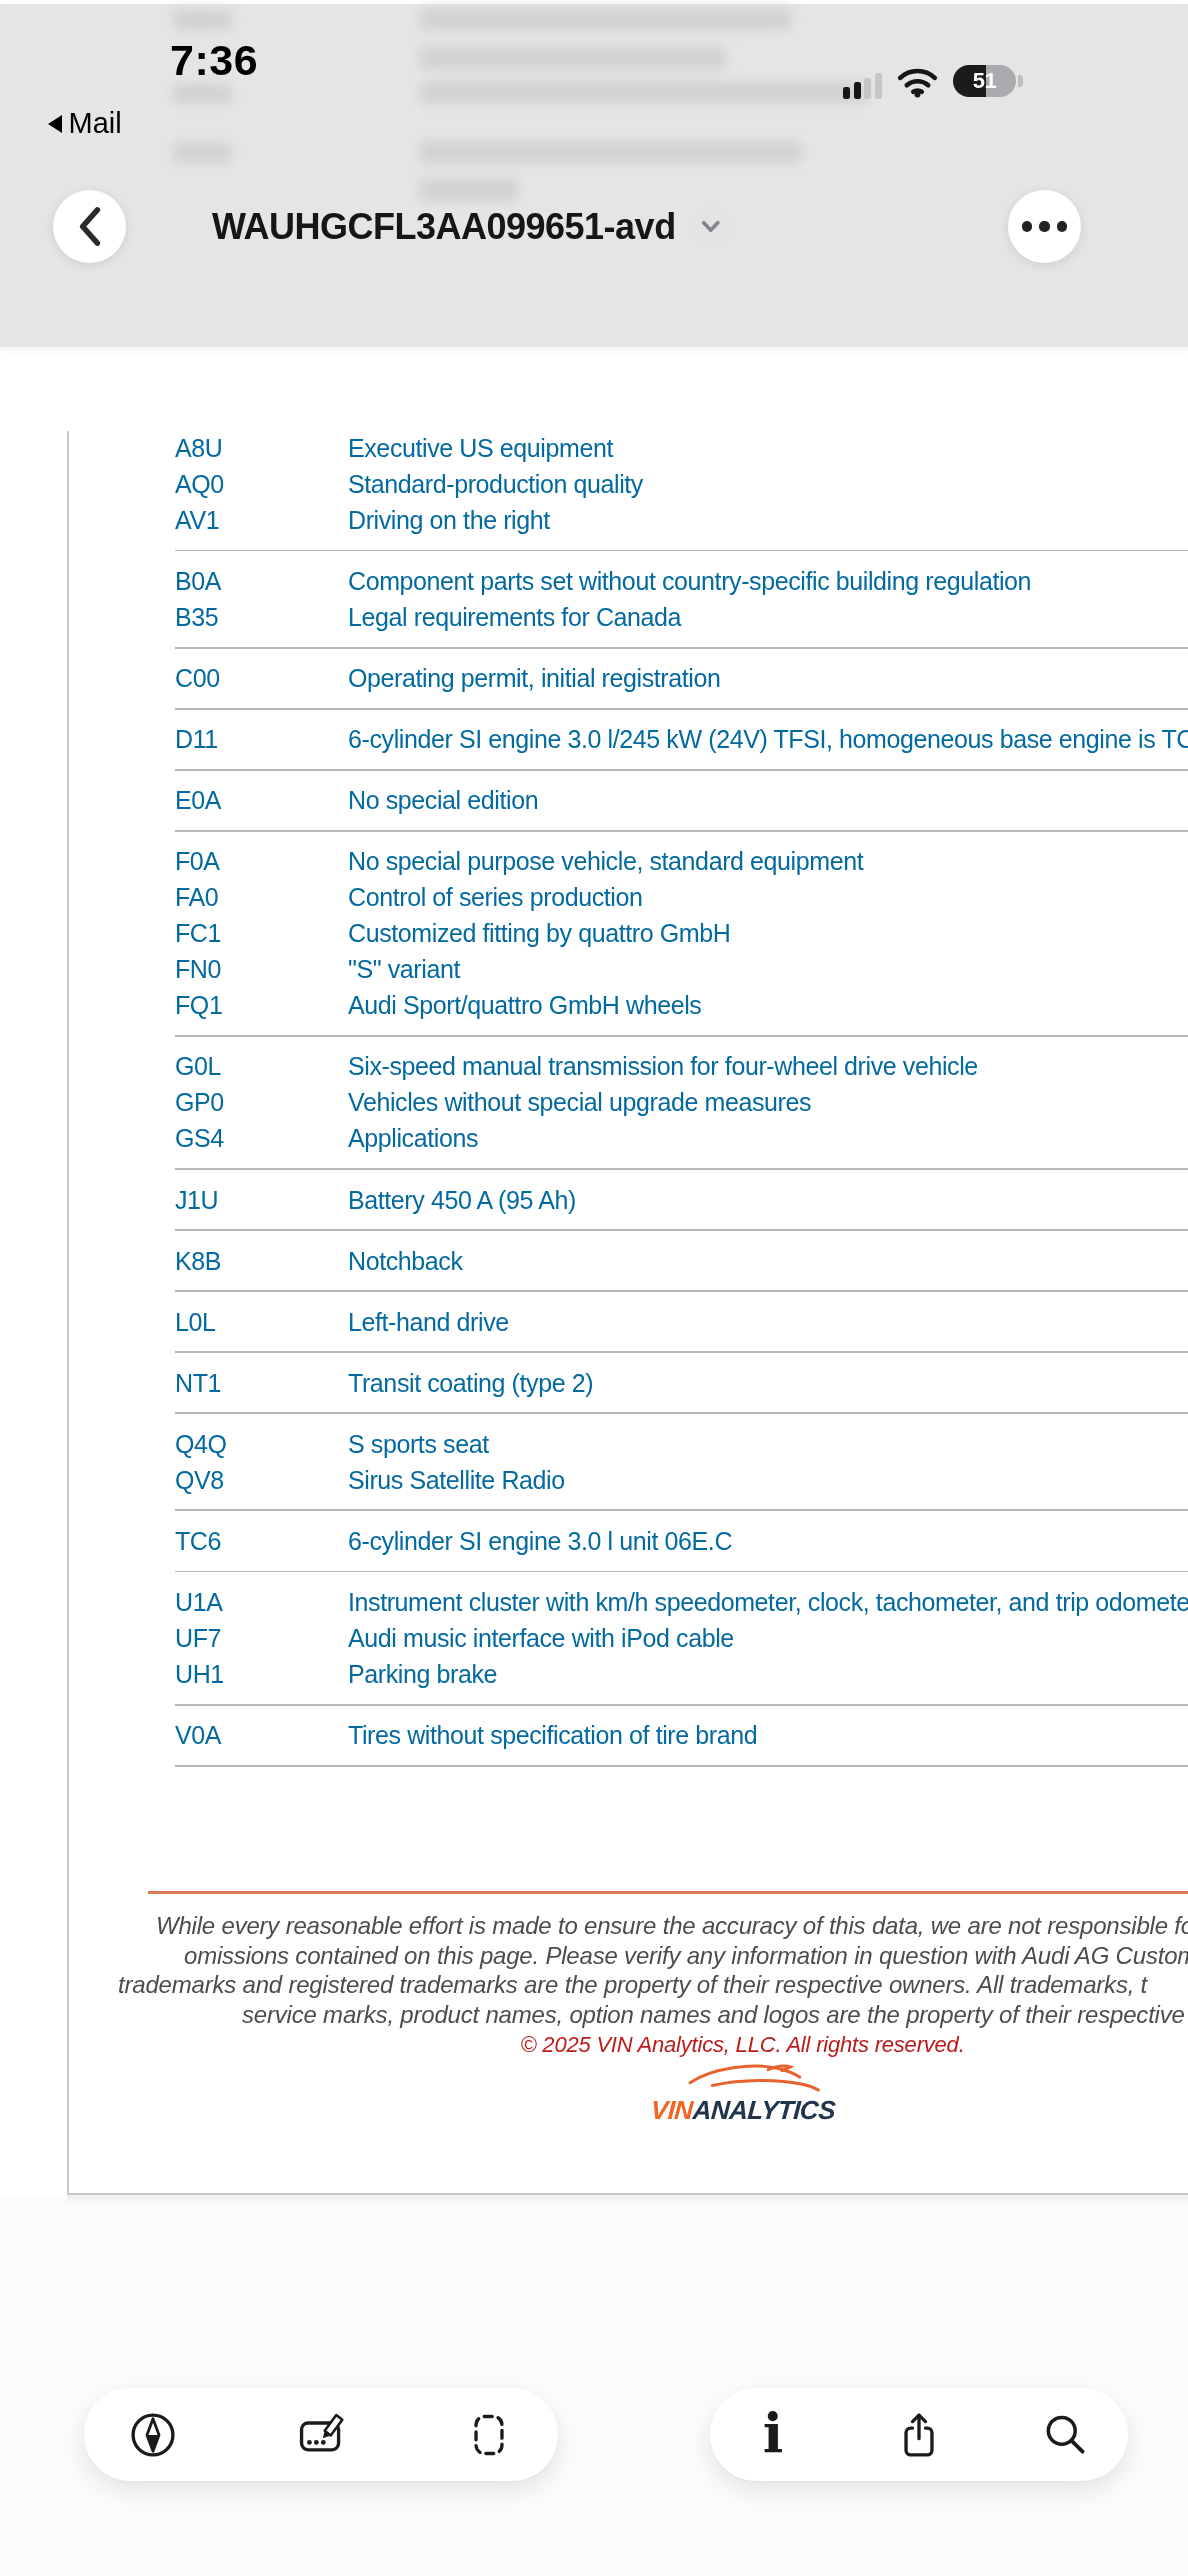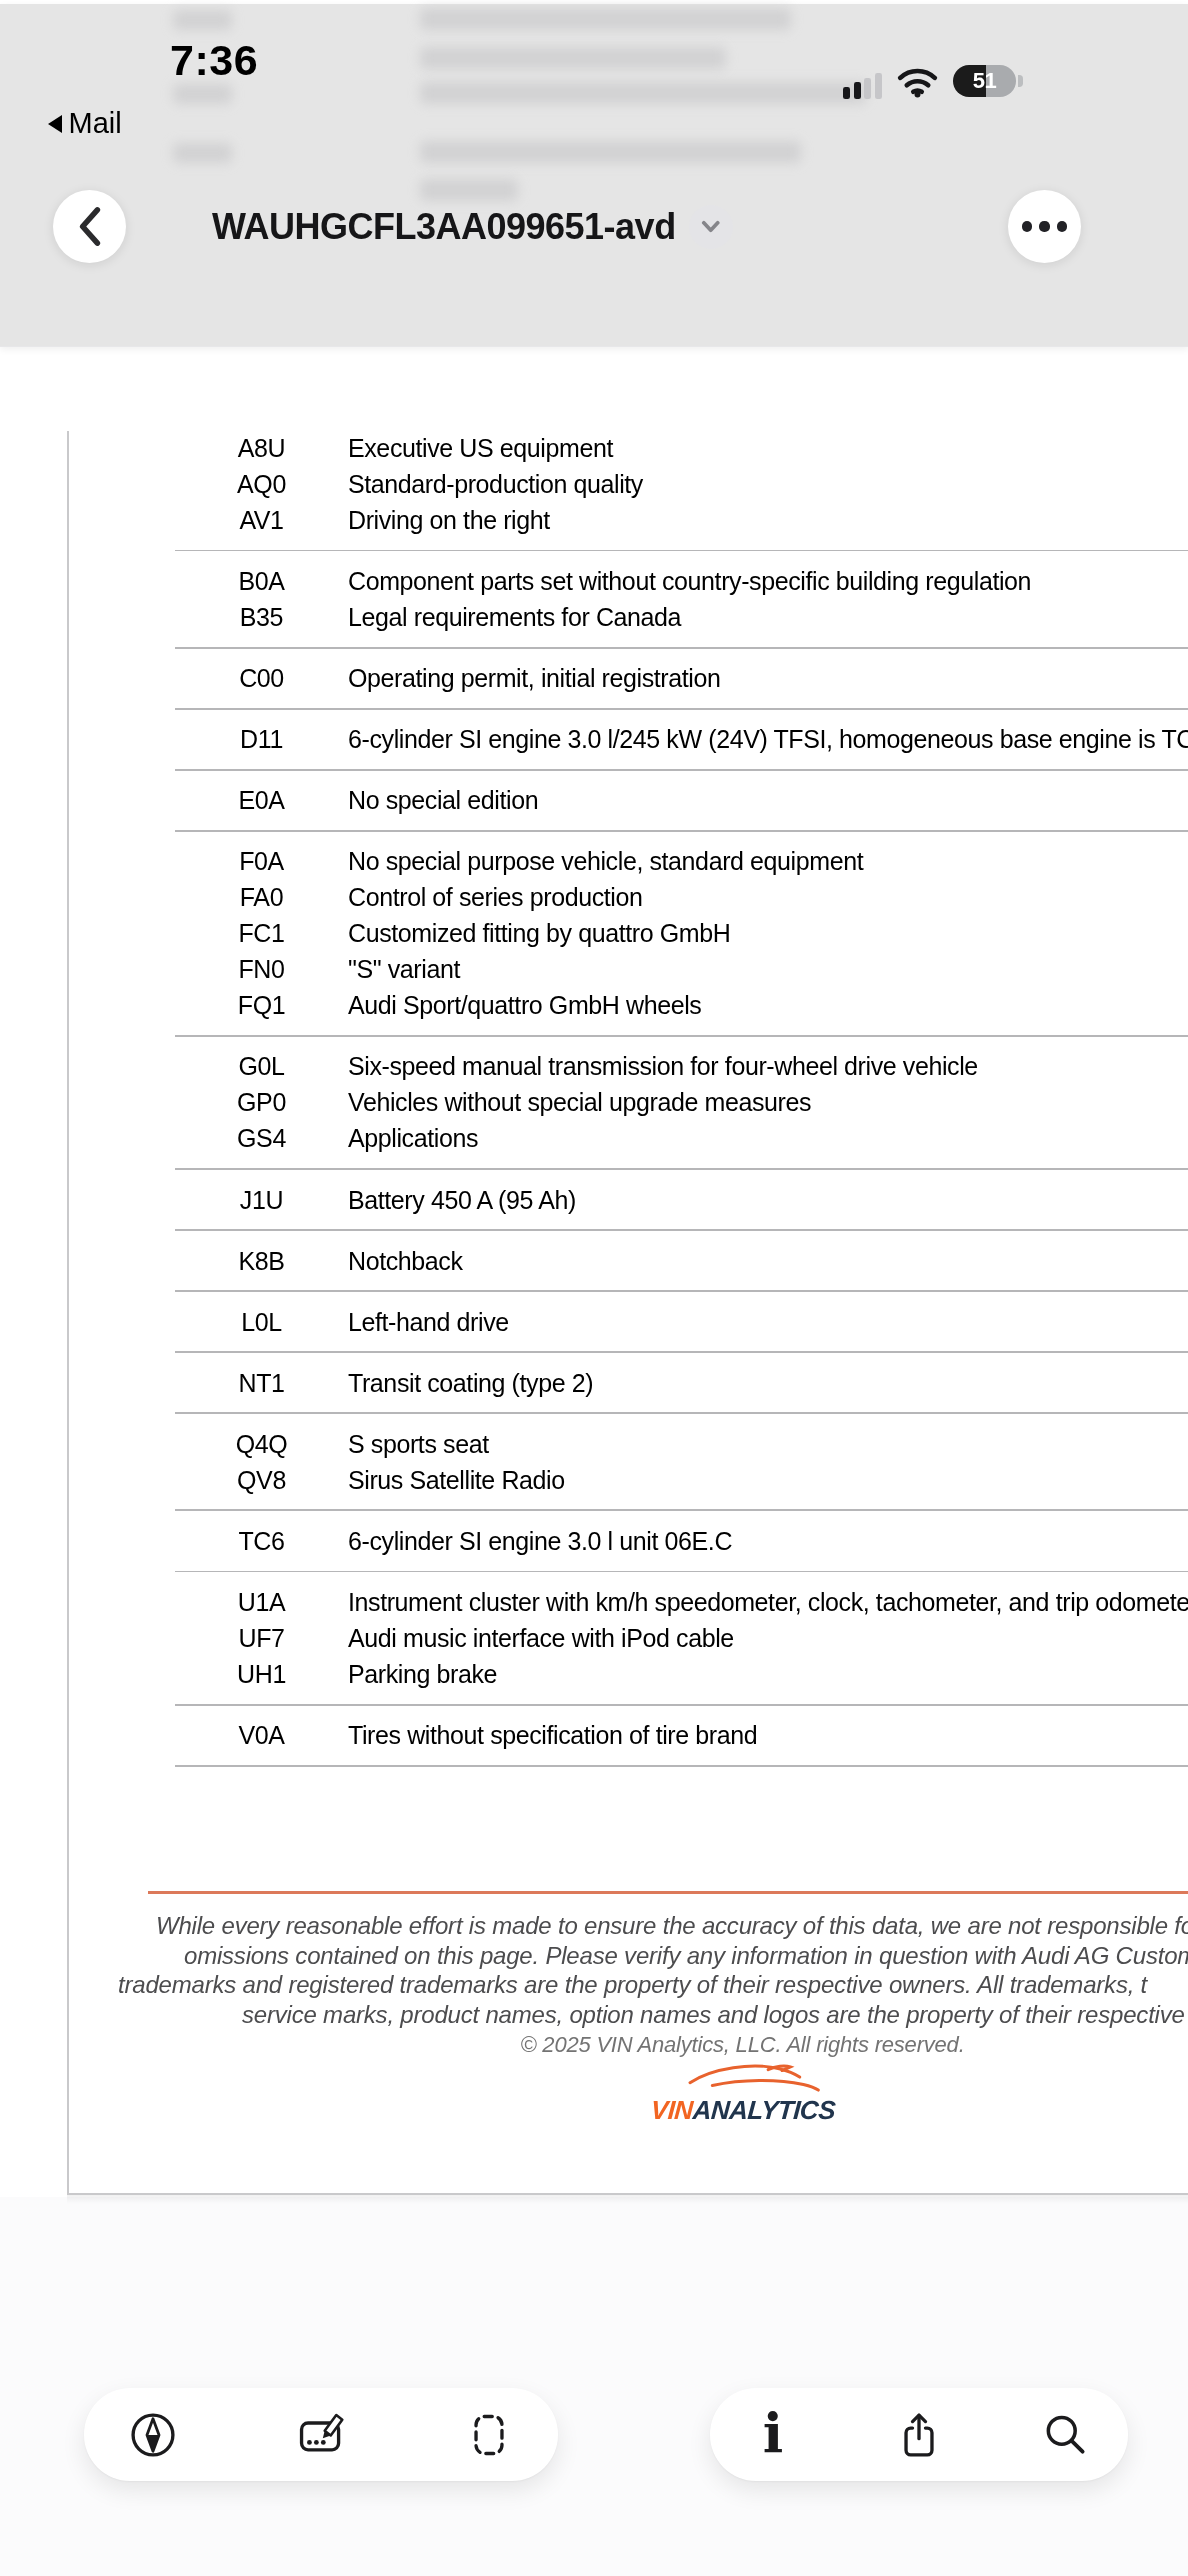--- a/index.html
+++ b/index.html
@@ -66,34 +66,34 @@
     display:flex;align-items:center;justify-content:center;flex:none;
   }
   
   .doc-left-border{position:absolute;left:67px;top:431px;width:1.9px;height:1763px;background:#c9c9cb;z-index:1;}
   .doc-bottom-border{position:absolute;left:67px;top:2193px;width:1122px;height:1.9px;background:#c9c9cb;z-index:1;}
   .doc-bottom-shadow{position:absolute;left:67px;top:2195px;width:1122px;height:9.3px;
     background:linear-gradient(rgba(0,0,0,.06),rgba(0,0,0,0));z-index:1;}
   .lowerbg{position:absolute;left:0;top:2197px;width:1189px;height:379px;background:#fbfbfc;}
   #option-table{
     position:absolute;left:175px;top:430px;width:1014px;z-index:2;
-    font-size:25px;color:#000000;letter-spacing:-0.4px;text-align:center;
+    font-size:25px;color:#0369a1;letter-spacing:-0.4px;
   }
   .trow{display:flex;height:36px;line-height:36px;white-space:nowrap;}
   .trow .code{width:173px;flex:none;}
   .trow .desc{flex:none;}
   .tsep{height:1.9px;background:#b6b6b8;margin:11.6px 0;}
   .orange-divider{position:absolute;left:148px;top:1891px;width:1041px;height:2.8px;background:#dc795a;z-index:2;}
   .dline{
     position:absolute;font-style:italic;font-size:24px;line-height:28px;
     color:#4c4c4e;white-space:nowrap;z-index:2;letter-spacing:-0.2px;
   }
   .copyright{
     position:absolute;left:371px;top:2032px;width:743px;text-align:center;
-    font-style:italic;font-size:22px;color:#737373;z-index:2;letter-spacing:-0.2px;
+    font-style:italic;font-size:22px;color:#b91c1c;z-index:2;letter-spacing:-0.2px;
   }
   .logo{position:absolute;left:641px;top:2062px;width:204px;text-align:center;z-index:2;}
   .logo .wordmark{
     font-size:26px;font-weight:900;font-style:italic;letter-spacing:-0.5px;
     transform:skewX(-4deg);margin-top:-1.9px;white-space:nowrap;
   }
   .logo .wm-vin{color:#f26522;}
   .logo .wm-analytics{color:#21354d;}
   
   .pill{

